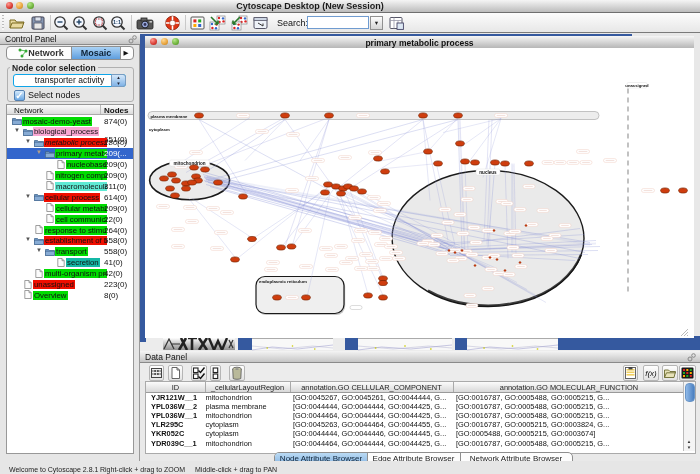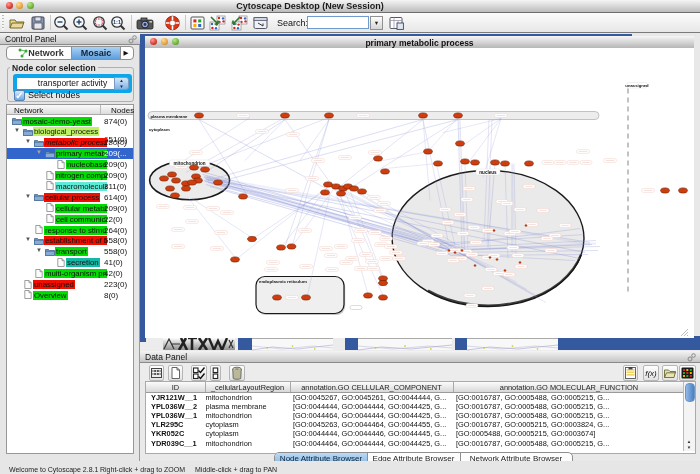--- a/index.html
+++ b/index.html
@@ -133,49 +133,49 @@
         <circle cx="8" cy="3" r="1.5" fill="#3a3"></circle>
         <circle cx="4" cy="8" r="1.5" fill="#3a3"></circle>
         <path d="M2 2 L8 3 L4 8" stroke="#3a3" stroke-width="0.8" fill="none"></path>
       </svg>
     <div class="abs" style="left:14px;top:0;width:50px;height:12px;font-size:9px;font-weight:bold;color:#333;text-align:center;line-height:12px;">Network</div>
     <div class="abs" style="left:64px;top:0;width:48px;height:12px;background:linear-gradient(#aad2f5,#5e9ede);border-left:1px solid #8f8f8f;border-right:1px solid #8f8f8f;font-size:9px;font-weight:bold;color:#0e2338;text-align:center;line-height:12px;">Mosaic</div>
     <div class="abs" style="left:112px;top:0;width:14px;height:12px;font-size:6.5px;color:#111;text-align:center;line-height:12px;">▶</div>
   </div>
   <div class="abs" style="left:7px;top:34px;width:125px;height:33px;border:1px solid #b0b0b0;border-radius:3px;"></div>
   <div class="abs" style="left:10px;top:29.5px;background:#e6e6e6;padding:0 2px;font-size:8.5px;font-weight:bold;color:#222;">Node color selection</div>
-  <div class="abs" style="left:13px;top:41px;width:111px;height:11px;background:#fff;border:4px solid #0ea5e9;border-radius:3px;">
+  <div class="abs" style="left:13px;top:41px;width:111px;height:11px;background:#fff;border:1px solid #0ea5e9;border-radius:3px;">
     <div style="font-size:8.5px;color:#111;text-align:center;line-height:11px;">transporter activity</div>
     <div class="abs" style="right:-1px;top:-1px;width:13px;height:11px;border-radius:0 3px 3px 0;background:linear-gradient(#d5e8fa,#7fb2e6);border:1px solid #7a9cc0;">
       <div style="font-size:4.5px;line-height:5.5px;text-align:center;color:#223;">▲<br>▼</div>
     </div>
   </div>
   <div class="abs" style="left:14px;top:56.5px;width:9px;height:9px;background:linear-gradient(#d5eafc,#6aa7e4);border:1px solid #5580b0;border-radius:2px;color:#fff;font-size:10px;line-height:9px;text-align:center;font-weight:bold;">✓</div>
   <div class="abs" style="left:28px;top:57px;font-size:9px;color:#111;">Select nodes</div>
   <div class="abs" style="left:6px;top:71px;width:126px;height:348px;background:#fff;border:1px solid #989898;">
     <div class="abs" style="left:0;top:0;width:126px;height:9px;background:linear-gradient(#fbfbfb,#dcdcdc);border-bottom:1px solid #aaa;">
       <span class="abs" style="left:7px;top:0.5px;font-size:8px;color:#111;">Network</span>
-      <span class="abs" style="left:104px;top:0.5px;font-size:8px;color:#111;">Nodes</span>
+      <span class="abs" style="left:97px;top:0.5px;font-size:8px;color:#111;font-weight:bold;">Nodes</span>
       <div class="abs" style="left:93px;top:0;width:1px;height:9px;background:#bbb;"></div>
     </div>
 <div class="trow" style="left:0;top:10.5px;width:126px;">
         <svg class="abs" style="left:5px;top:1.5px" width="10" height="8" viewBox="0 0 10 8">
           <path d="M0.5 1.5 L3.5 1.5 L4.5 2.5 L9.5 2.5 L9.5 7.5 L0.5 7.5 Z" fill="#6b93c0" stroke="#3a5e88" stroke-width="0.7"></path>
           <rect x="0.5" y="3.2" width="9" height="4.3" fill="#87abd4" stroke="#3a5e88" stroke-width="0.5"></rect>
         </svg>
         <span class="abs" style="left:15px;top:1px;background:#00dc00;color:#111;padding:0 1px;max-width:83px;overflow:hidden;display:inline-block;font-size:7.8px;">mosaic-demo-yeast</span>
         <span class="cnt" style="top:1px;color:#111;font-size:8px;">874(0)</span>
       </div>
       <div class="trow" style="left:0;top:21.4px;width:126px;">
         <span class="abs" style="left:7px;top:1px;font-size:6px;color:#555;">▼</span>
         <svg class="abs" style="left:16px;top:1.5px" width="10" height="8" viewBox="0 0 10 8">
           <path d="M0.5 1.5 L3.5 1.5 L4.5 2.5 L9.5 2.5 L9.5 7.5 L0.5 7.5 Z" fill="#6b93c0" stroke="#3a5e88" stroke-width="0.7"></path>
           <rect x="0.5" y="3.2" width="9" height="4.3" fill="#87abd4" stroke="#3a5e88" stroke-width="0.5"></rect>
         </svg>
-        <span class="abs" style="left:26px;top:1px;background:#bef264;color:#111;padding:0 1px;max-width:72px;overflow:hidden;display:inline-block;font-size:7.8px;">biological_process</span>
+        <span class="abs" style="left:26px;top:1px;background:#f9a8d4;color:#111;padding:0 1px;max-width:72px;overflow:hidden;display:inline-block;font-size:7.8px;">biological_process</span>
         <span class="cnt" style="top:9px;color:#111;font-size:8px;">651(0)</span>
       </div>
       <div class="trow" style="left:0;top:32.3px;width:126px;font-style:italic;">
         <span class="abs" style="left:18px;top:1px;font-size:6px;color:#555;">▼</span>
         <svg class="abs" style="left:27px;top:1.5px" width="10" height="8" viewBox="0 0 10 8">
           <path d="M0.5 1.5 L3.5 1.5 L4.5 2.5 L9.5 2.5 L9.5 7.5 L0.5 7.5 Z" fill="#6b93c0" stroke="#3a5e88" stroke-width="0.7"></path>
           <rect x="0.5" y="3.2" width="9" height="4.3" fill="#87abd4" stroke="#3a5e88" stroke-width="0.5"></rect>
         </svg>
         <span class="abs" style="left:37px;top:1px;background:#ef0e00;color:#111;padding:0 1px;max-width:61px;overflow:hidden;display:inline-block;font-size:7.8px;">metabolic process</span>
         <span class="cnt" style="top:1px;color:#111;font-size:8px;">280(0)</span>

